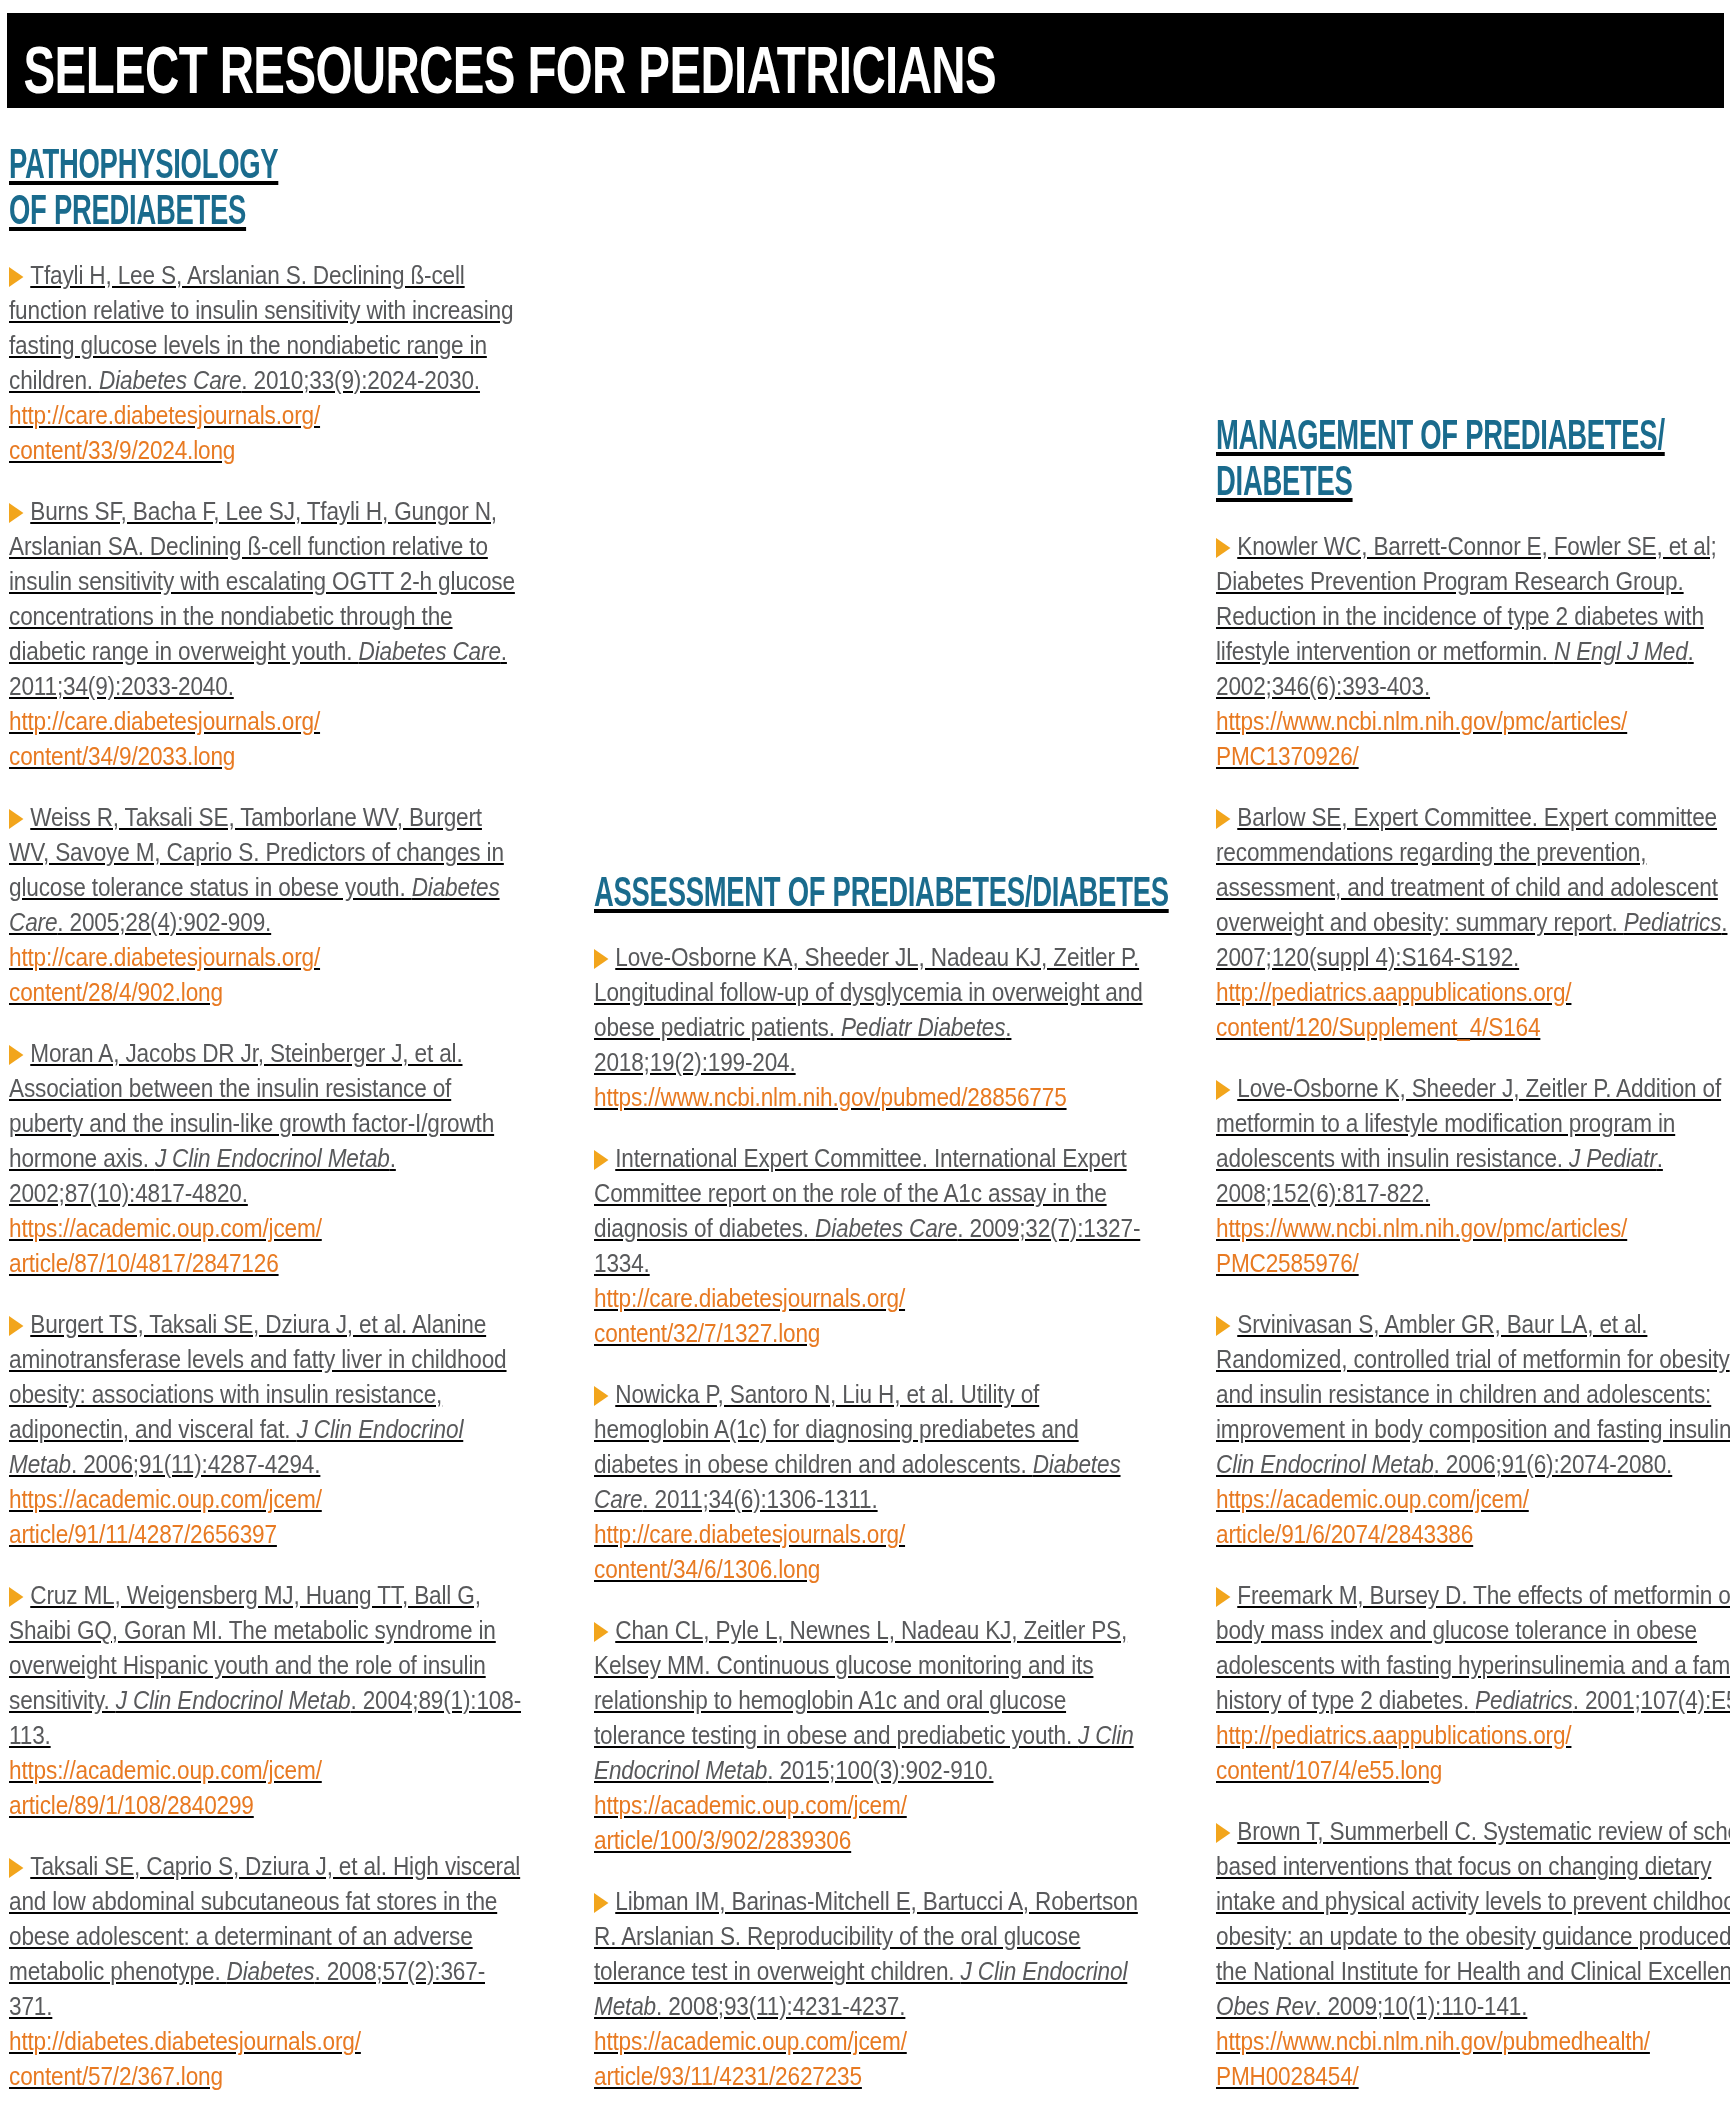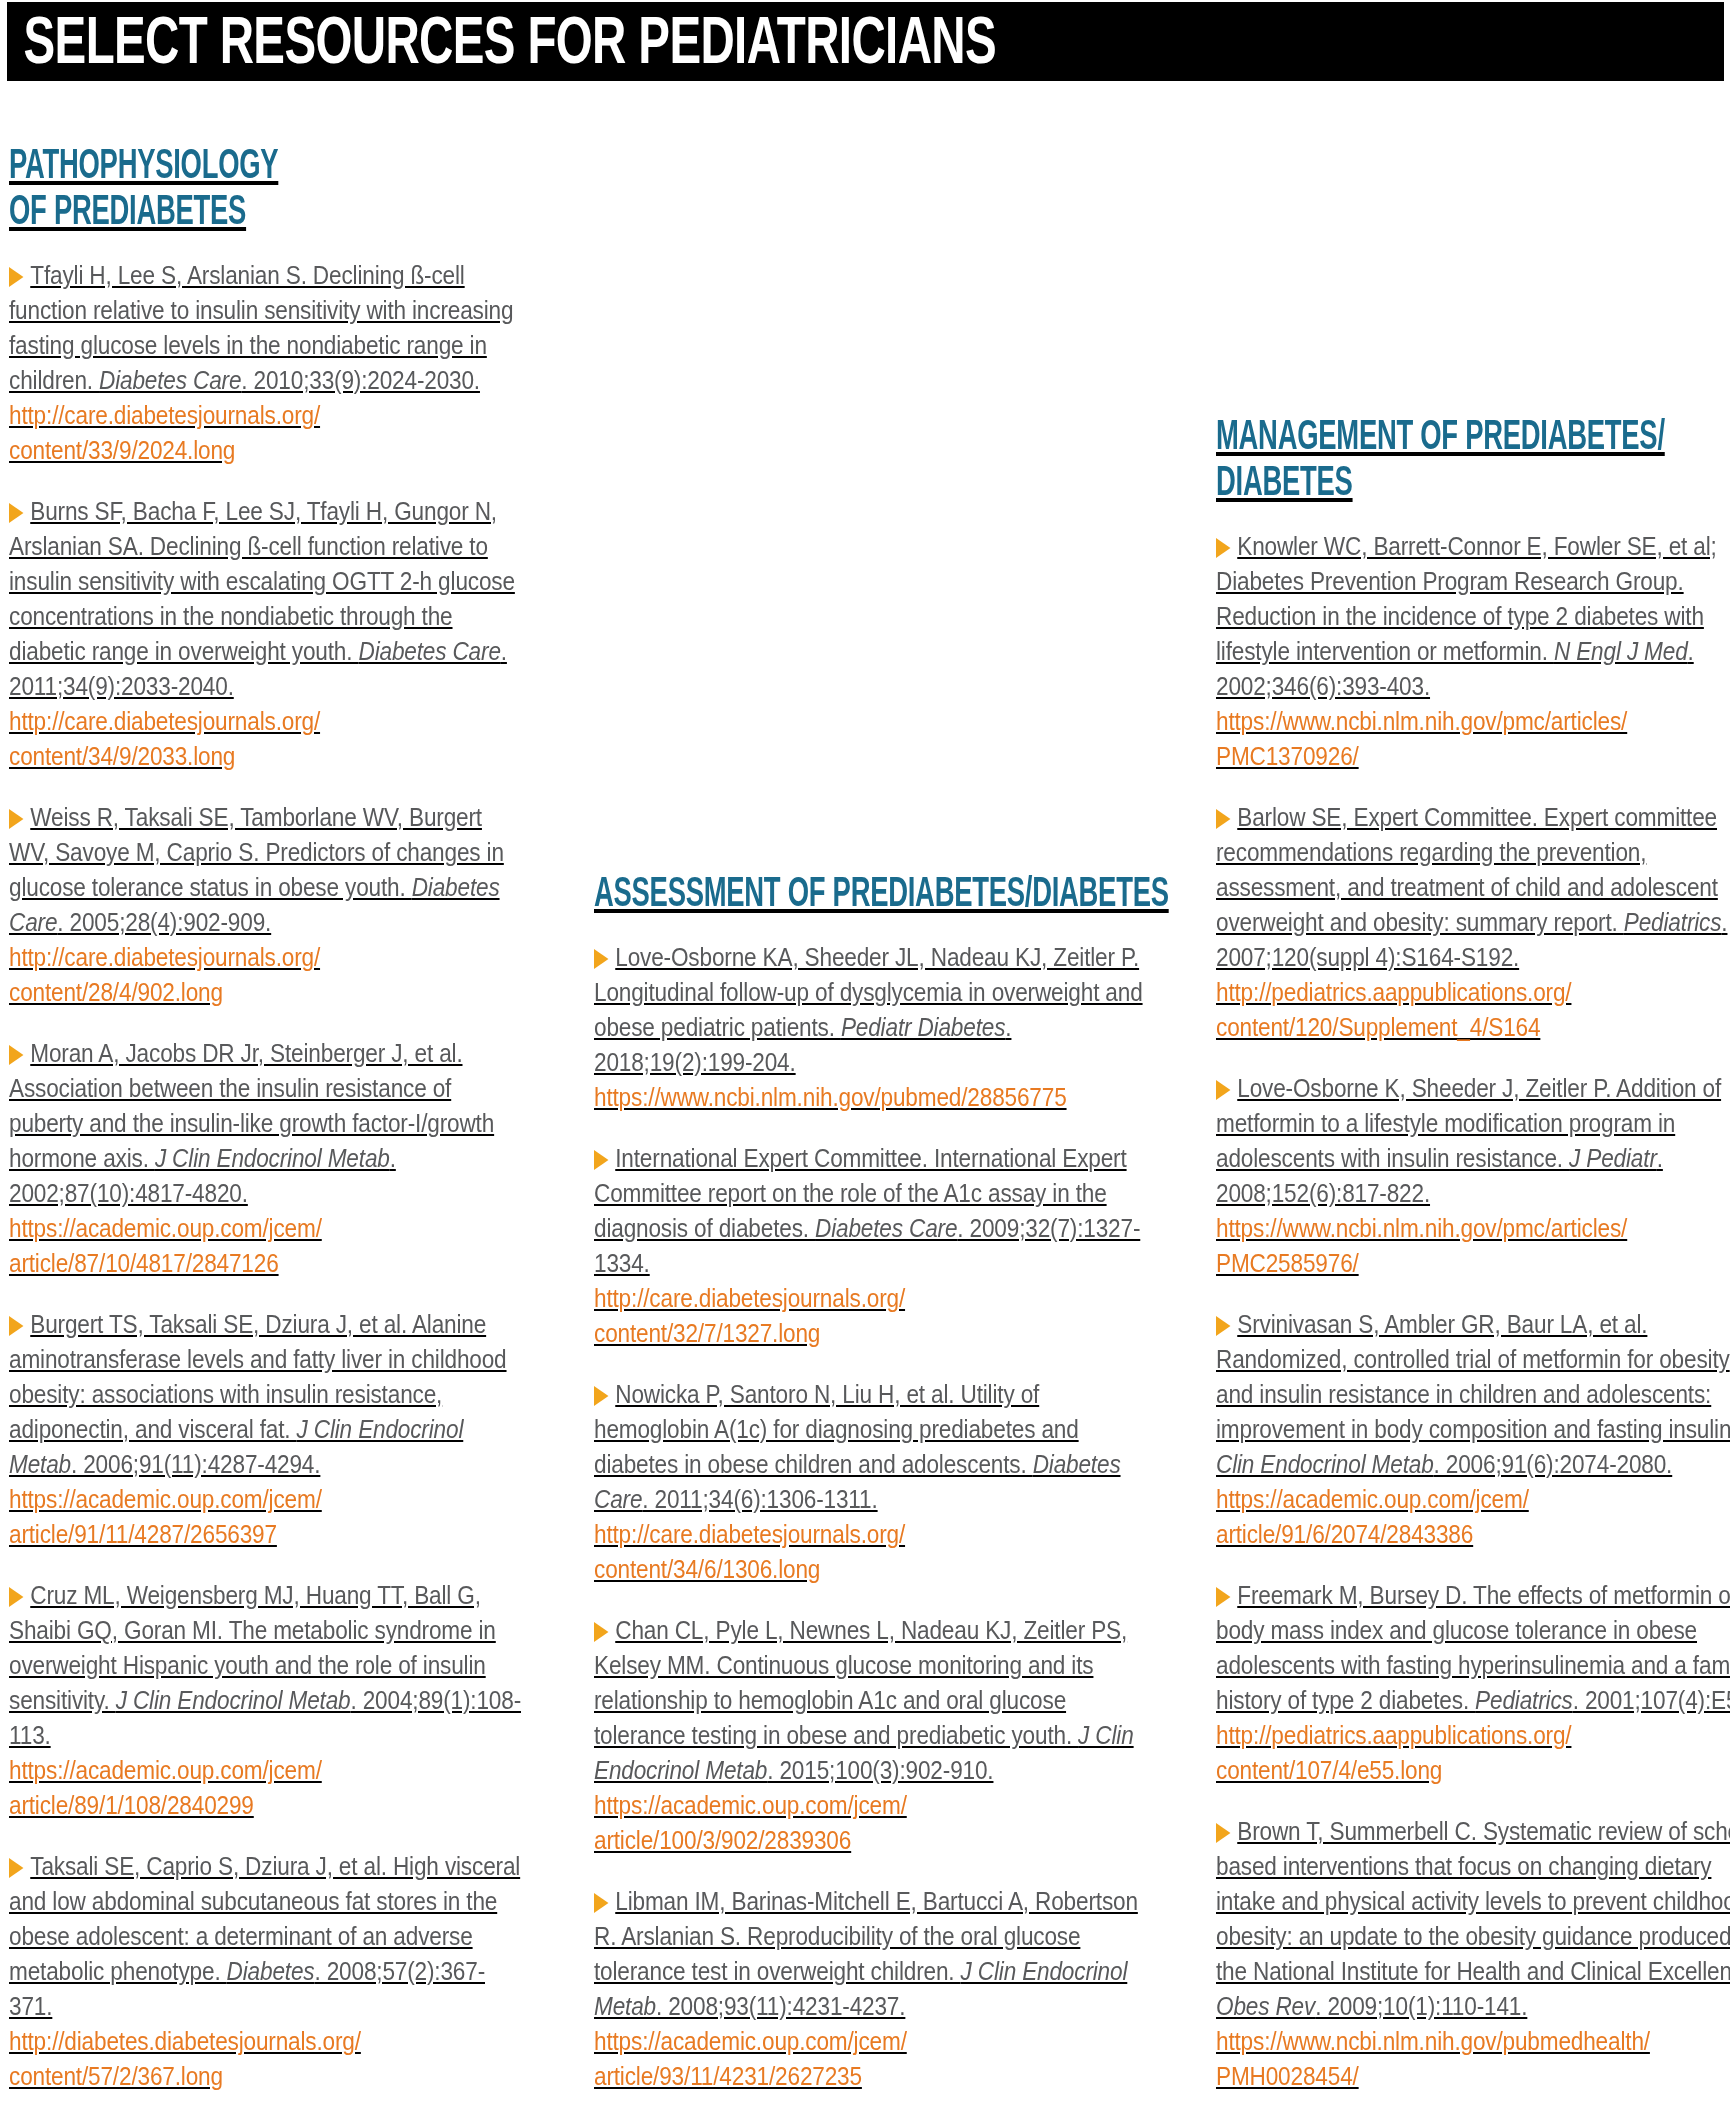--- a/index.html
+++ b/index.html
@@ -6,25 +6,25 @@
   .page {
     position: relative;
     width: 1731px;
     height: 2115px;
     background: var(--bg, #ffffff);
     font-family: "Liberation Sans", sans-serif;
     overflow: hidden;
   }
   .header-bar {
     position: absolute;
-    left: 7px; right: 7px; top: 2px;
-    height: 79px;
+    left: 7px; right: 7px; top: 13px;
+    height: 95px;
     background: var(--header-bg, #000000);
     display: flex;
-    align-items: flex-start;
+    align-items: flex-end;
   }
   .header-title {
     color: var(--header-text, #ffffff);
     font-size: 66px;
     font-weight: 700;
     letter-spacing: -0.9px;
     white-space: nowrap;
     transform: scaleX(0.72);
     transform-origin: 0 50%;
     padding-left: 23px;

